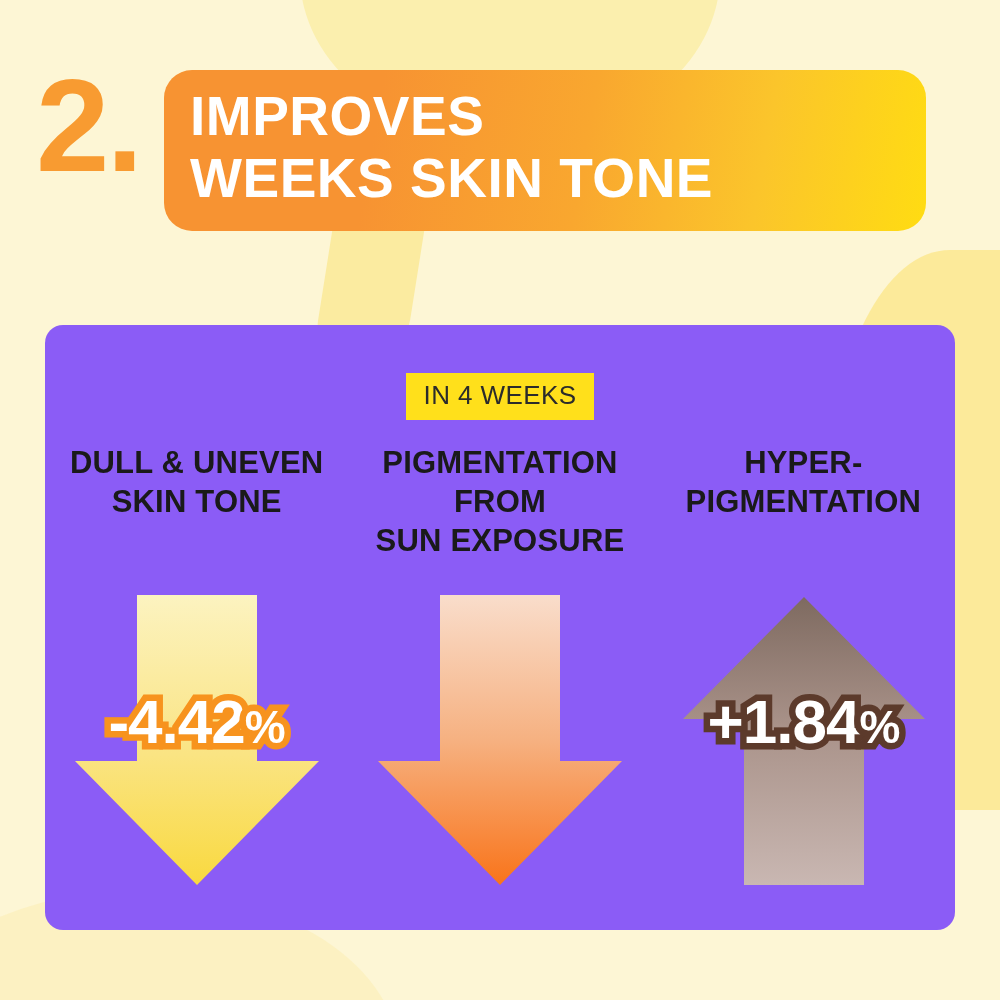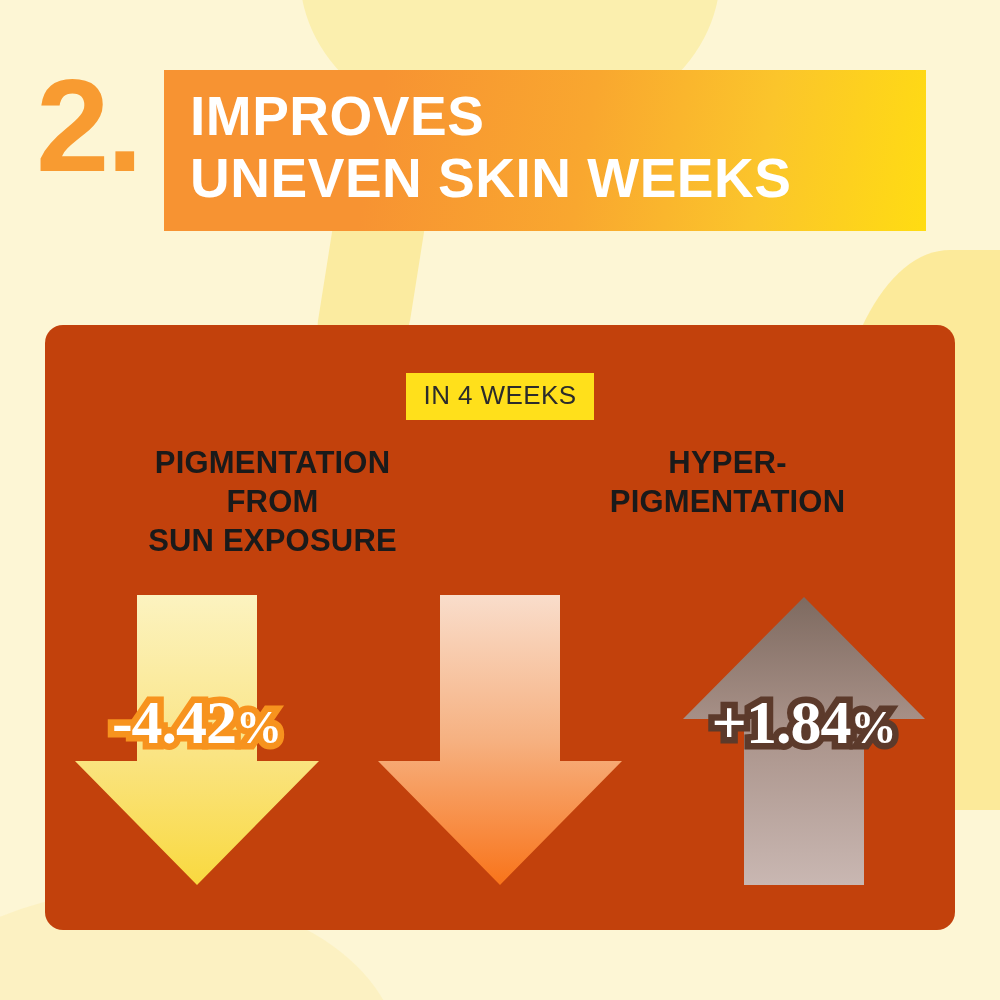--- a/index.html
+++ b/index.html
@@ -68,35 +68,36 @@
   }
   .title-banner {
     margin-left:24px;
     margin-top:10px;
     width:762px;
     padding:16px 26px 22px 26px;
     background:linear-gradient(100deg,#F79332 0%,#F79332 28%,#F9A72F 55%,#FBC52B 78%,#FFDC12 100%);
     display:flex;
     flex-direction:column;
     justify-content:center;
+    border-radius:28px;
   }
   .title-line {
     color:#FFFFFF;
     font-size:55px;
     font-weight:bold;
     line-height:1.12;
     letter-spacing:0.5px;
   }
 
   
   .card {
     position:absolute;
     left:45px; top:325px;
     width:910px; height:605px;
-    background:#c2410c;
+    background:#8b5cf6;
     border-radius:18px;
     z-index:4;
   }
 
   .badge-row {
     position:absolute;
     left:0; top:48px;
     width:100%;
     display:flex;
     justify-content:center;
@@ -139,21 +140,20 @@
     position:absolute;
     left:0; top:268px;
     width:100%;
     height:300px;
   }
   .arrow-slot {
     position:absolute;
     top:0;
     width:303px;
     height:300px;
-    font-family:Liberation Serif, serif;
   }
   .arrow-slot.s0 { left:0px; }
   .arrow-slot.s1 { left:303px; }
   .arrow-slot.s2 { left:607px; }
 
   .arrow-svg {
     position:absolute;
     left:50%;
     transform:translateX(-50%);
     top:0;
@@ -194,31 +194,35 @@
   <div class="blob-stripe"></div>
   <div class="blob-right"></div>
   <div class="blob-bottom"></div>
 </div>
 
 <div class="header">
   <div class="step-number">2.</div>
 
   <div class="title-banner">
     <div class="title-line">IMPROVES</div>
-    <div class="title-line">UNEVEN SKIN WEEKS</div>
+    <div class="title-line">WEEKS SKIN TONE</div>
   </div>
 </div>
 
 <div class="card">
 
   <div class="badge-row">
     <div class="badge">IN 4 WEEKS</div>
   </div>
 
   <div class="columns">
+    <div class="column">
+      <div class="col-heading">DULL &amp; UNEVEN
+SKIN TONE</div>
+    </div>
     <div class="column">
       <div class="col-heading">PIGMENTATION
 FROM
 SUN EXPOSURE</div>
     </div>
     <div class="column">
       <div class="col-heading">HYPER-
 PIGMENTATION</div>
     </div>
   </div>

